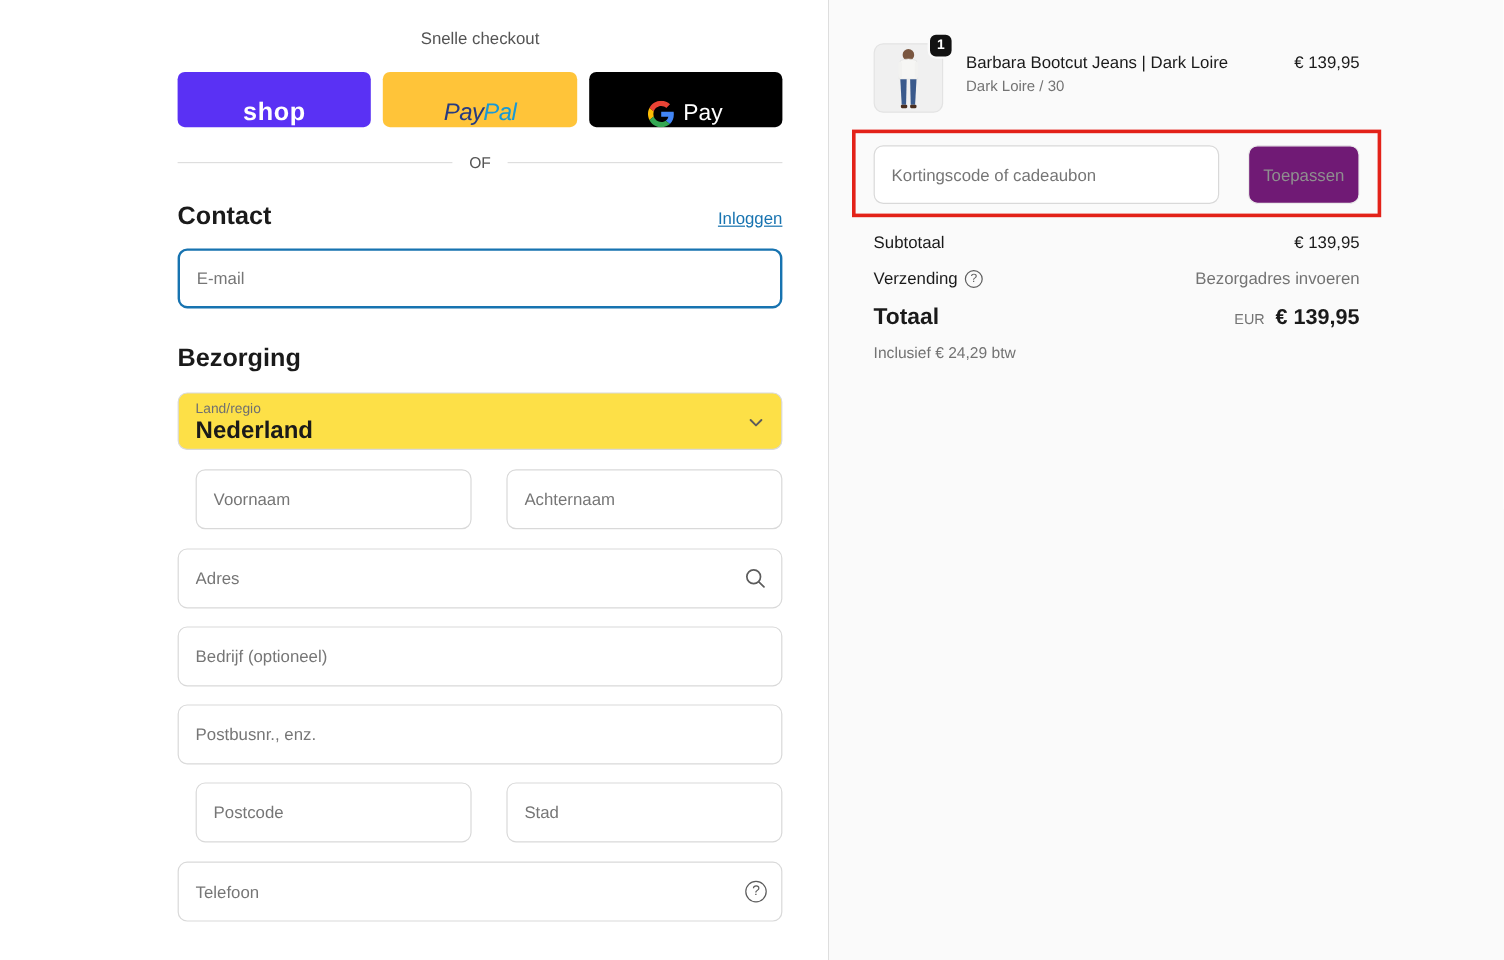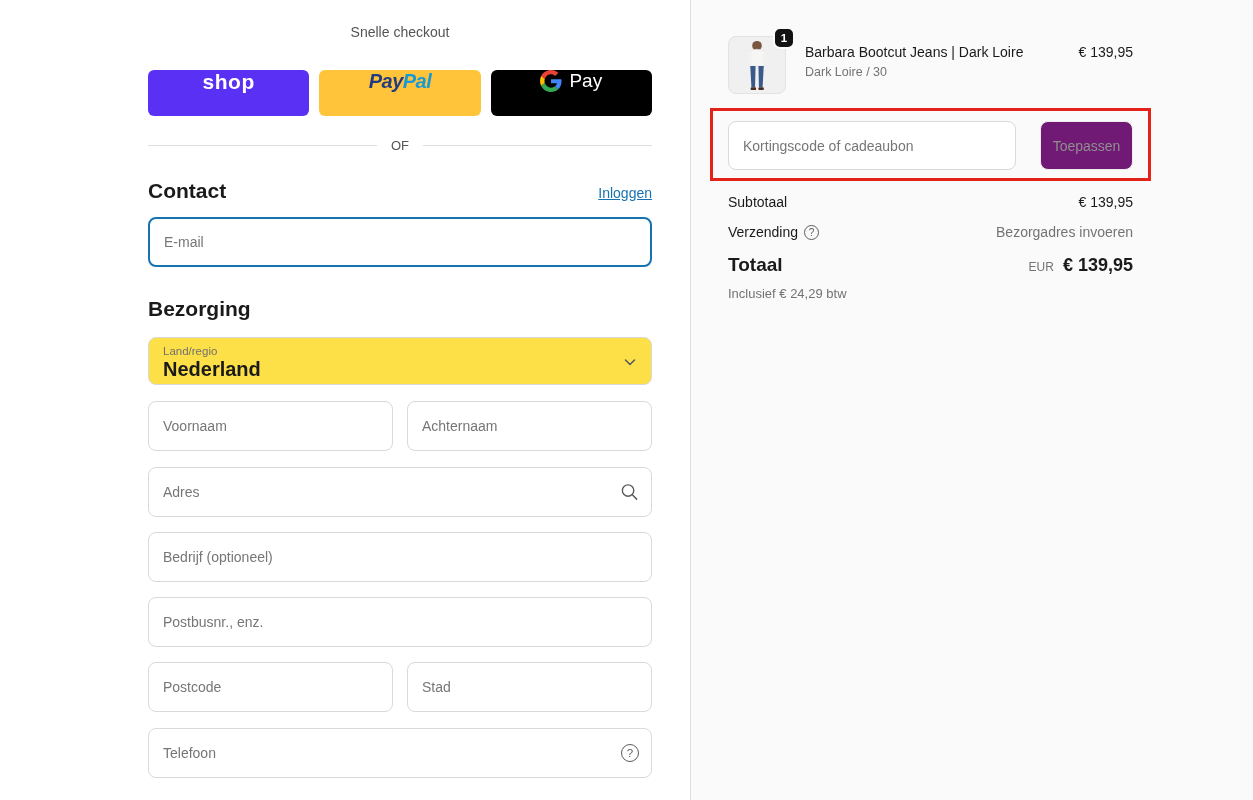--- a/index.html
+++ b/index.html
@@ -27,32 +27,31 @@
     margin-bottom: 20px;
   }
 
   .express-buttons { display: flex; gap: 10px; }
   .express-btn {
     flex: 1;
     height: 46px;
     border: none;
     border-radius: 6px;
     display: flex;
-    align-items: flex-start;
+    align-items: flex-end;
     justify-content: center;
     cursor: pointer;
     font-family: "Liberation Sans", sans-serif;
-    margin-top: 10px;
   }
   .btn-shop { background: #5a31f4; }
   .btn-shop .shop-word {
     color: #fff; font-size: 21px; font-weight: 700; letter-spacing: 0.5px;
   }
   .btn-paypal { background: #ffc439; }
-  .paypal-word { font-size: 20px; font-weight: 700; font-style: italic; letter-spacing: -0.5px; }
+  .paypal-word { font-size: 20px; font-weight: 400; font-style: italic; letter-spacing: -0.5px; }
   .paypal-pay { color: #253b80; }
   .paypal-pal { color: #1899d6; }
   .btn-gpay { background: #000000; gap: 7px; }
   .gpay-word { color: #ffffff; font-size: 19px; }
   .gpay-g { width: 22px; height: 22px; display: block; }
 
   .or-divider {
     display: flex; align-items: center;
     margin: 22px 0 26px 0;
     color: #545454; font-size: 13px;
@@ -96,21 +95,21 @@
     background: #fde047;
     padding: 7px 40px 0 14px;
     cursor: pointer;
     margin-bottom: 16px;
   }
   .select-label { font-size: 11.5px; color: #707070; display: block; }
   .select-value { font-size: 20px; color: #1a1a1a; font-weight: 600; display: block; margin-top: 1px; }
   .select-chevron { position: absolute; right: 14px; top: 17px; }
 
   .field-row { display: flex; gap: 14px; margin-bottom: 16px; }
-  .field-row .field-wrap { flex: 1; }
+  .field-row .field-wrap { flex: 1; margin-left: 15px; }
   .field-single { margin-bottom: 15px; }
 
   .field-icon {
     position: absolute; right: 13px; top: 50%;
     transform: translateY(-50%);
     display: flex; align-items: center; justify-content: center;
     color: #5c5c5c;
   }
   .help-circle {
     width: 18px; height: 18px;

